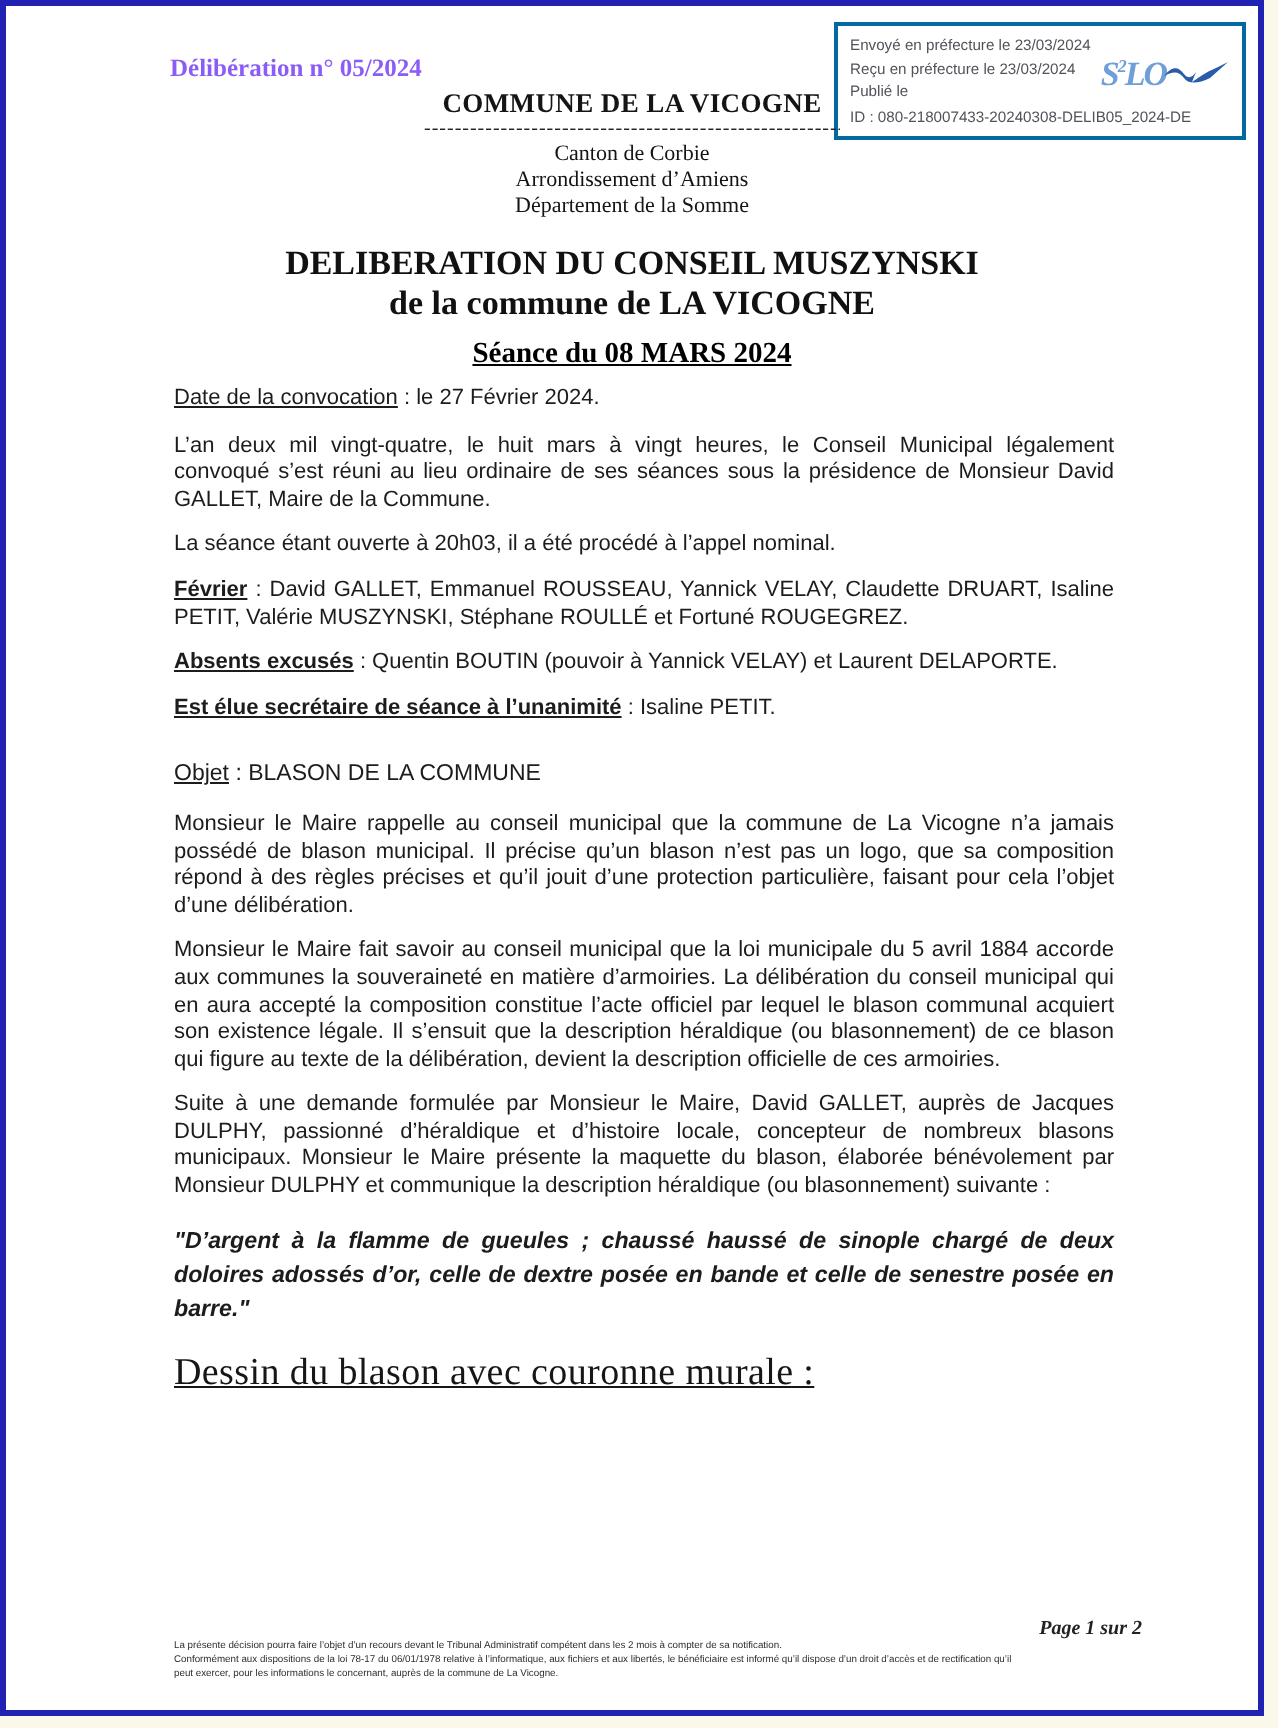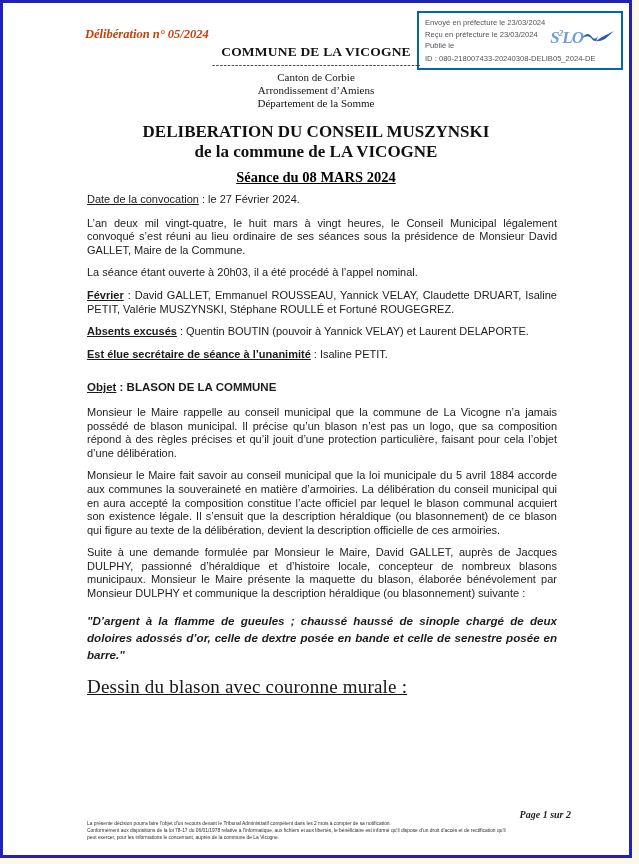--- a/index.html
+++ b/index.html
@@ -6,22 +6,22 @@
   body{width:639px;height:864px;position:relative;font-family:"Liberation Sans",sans-serif;-webkit-font-smoothing:antialiased;}
   .page-frame{
     position:absolute;left:0;top:0;width:626px;height:852px;
     background:#ffffff;border:3px solid #2121b4;overflow:hidden;
   }
   .content{position:relative;width:100%;height:100%;}
 
   
   .delib-number{
     position:absolute;left:82px;top:24px;
-    font-family:"Liberation Serif",serif;font-style:italic;font-weight:bold;
-    font-size:12.5px;color:#c2410c;
+    font-family:"Liberation Serif",serif;font-weight:bold;
+    font-size:12.5px;color:#8b5cf6;
   }
 
   
   .stamp-box{
     position:absolute;right:6px;top:8px;width:190px;height:47px;
     border:2px solid #0369a1;background:#fff;
     padding:4px 6px;font-size:7.6px;color:#52525a;line-height:11.5px;
   }
   .stamp-box .stamp-line{white-space:nowrap;}
   .stamp-id{margin-top:1px;}
@@ -49,21 +49,21 @@
     font-family:"Liberation Serif",serif;font-weight:bold;font-size:14.5px;
     text-decoration:underline;color:#000000;}
 
   
   .body-flow{position:absolute;left:84px;top:190px;width:470px;
     font-size:11px;line-height:13.6px;color:#1c1c1c;}
   .para{margin:0 0 9px 0;text-align:justify;}
   .u{text-decoration:underline;}
   .b{font-weight:bold;}
   .convocation{margin-bottom:10px;}
-  .objet-line{margin-top:20px;margin-bottom:11px;font-weight:bold;font-size:11.5px;}
+  .objet-line{margin-top:20px;margin-bottom:11px;font-weight:normal;font-size:11.5px;}
   .quote{font-weight:bold;font-style:italic;font-size:11.6px;line-height:17px;margin-top:11px;text-align:justify;}
   .dessin-heading{
     margin-top:17px;font-family:"Liberation Serif",serif;font-size:19px;
     color:#161616;text-decoration:underline;letter-spacing:.2px;
   }
 
   
   .page-indicator{
     position:absolute;right:58px;top:806px;
     font-family:"Liberation Serif",serif;font-style:italic;font-weight:bold;

